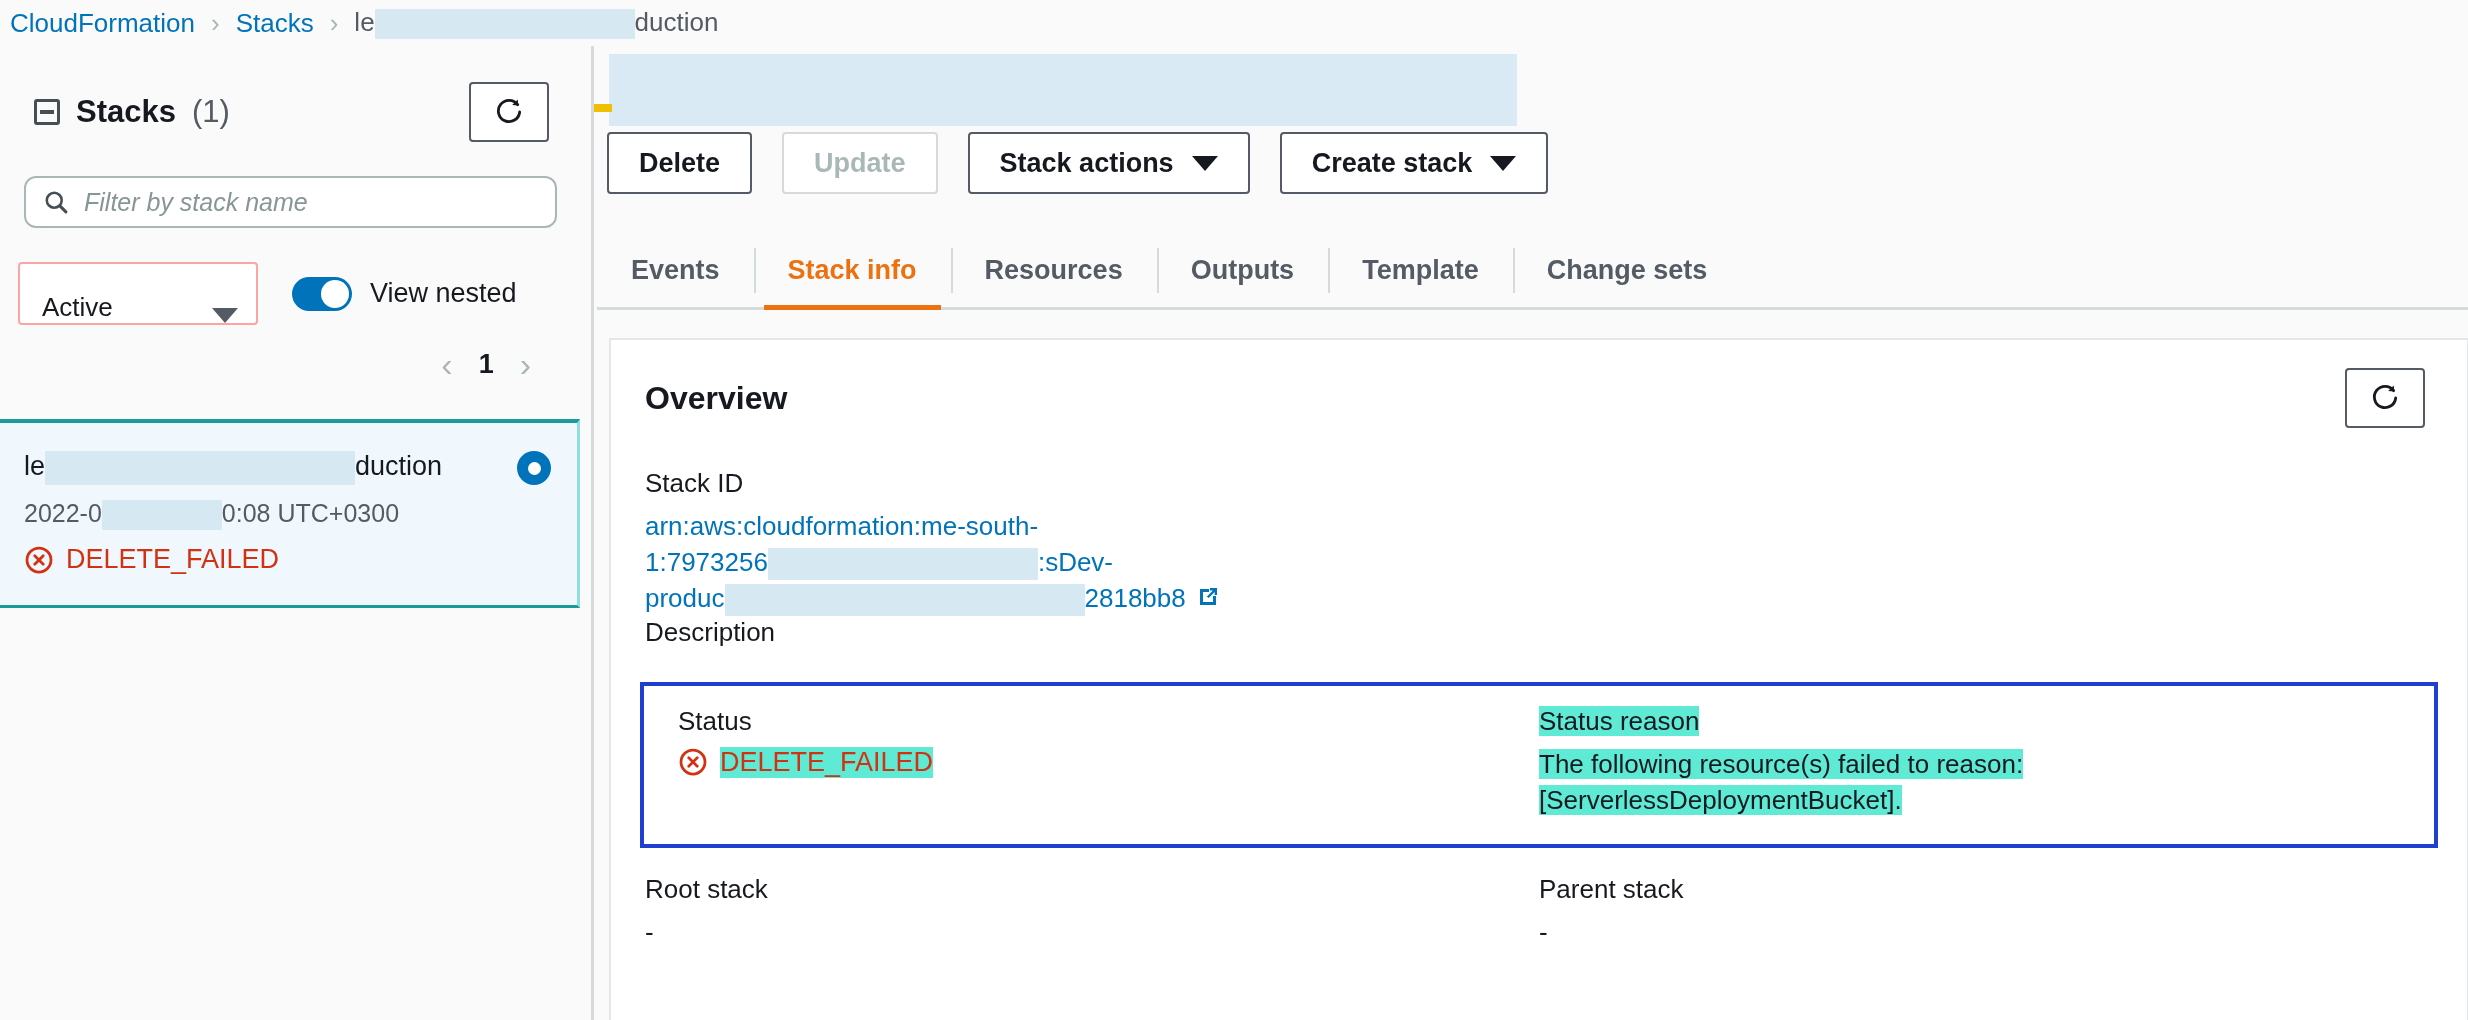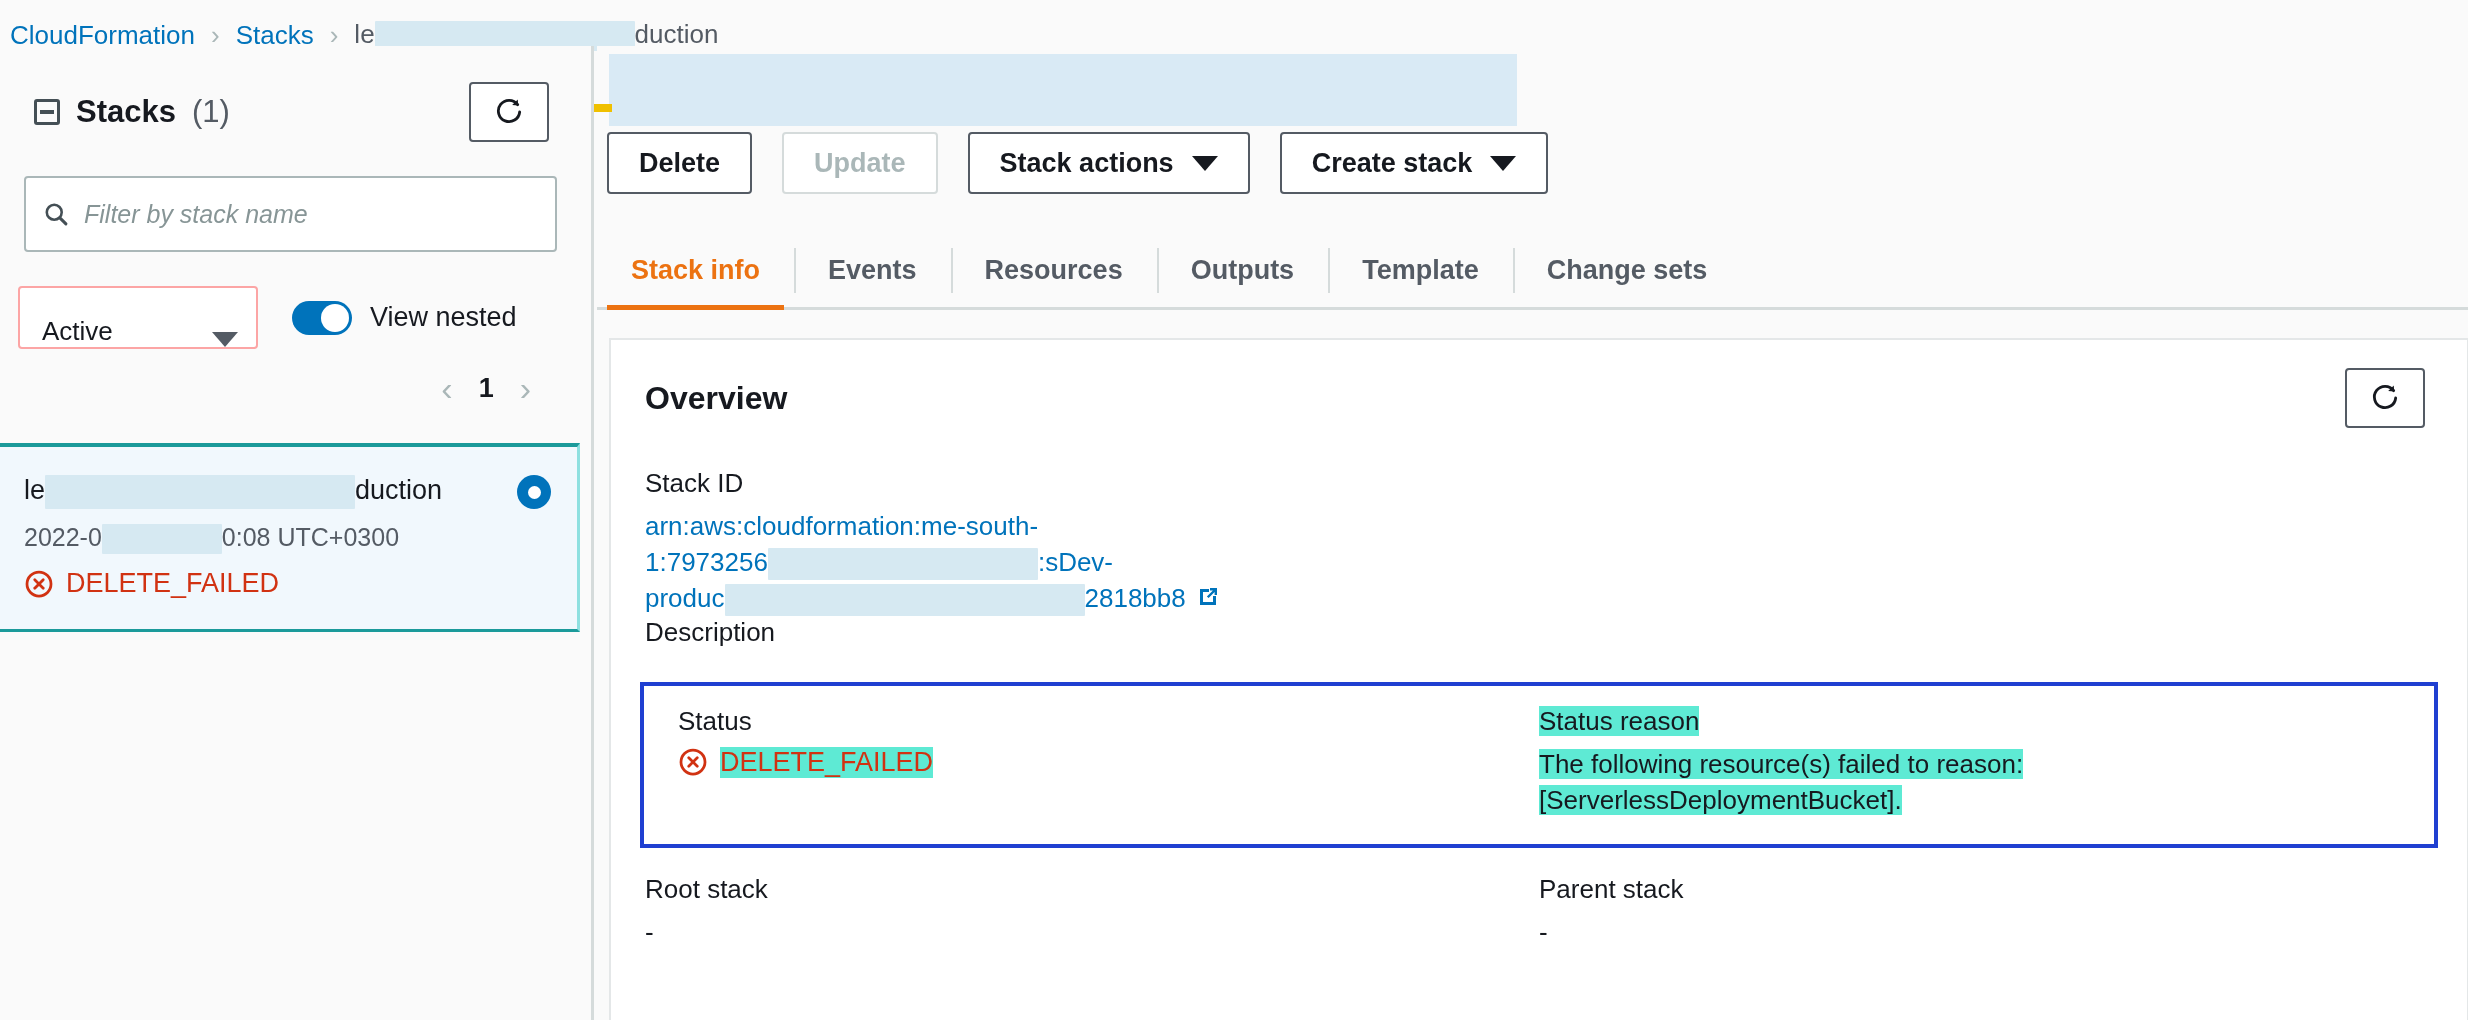--- a/index.html
+++ b/index.html
@@ -6,21 +6,21 @@
   html, body {
     width: 2468px; height: 1020px;
     background: #ffffff;
     font-family: "Liberation Sans", sans-serif;
     overflow: hidden;
   }
   .page { position: relative; width: 2468px; height: 1020px; background: #fafafa; }
 
   
   .breadcrumb {
-    position: absolute; left: 0; top: 12px; width: 2468px; height: 46px;
+    position: absolute; left: 0; top: 0; width: 2468px; height: 46px;
     display: flex; align-items: center; padding-left: 10px;
     font-size: 26px; background: #fafafa;
   }
   .bc-link { color: #0073bb; cursor: pointer; white-space: nowrap; }
   .bc-sep { color: #aab7b8; margin: 0 16px; font-size: 26px; font-weight: 300; }
   .bc-current { color: #545b64; white-space: nowrap; position: relative; }
   .redact {
     display: inline-block; background: #d6e9f2; vertical-align: middle;
     height: 30px; border-radius: 1px;
   }
@@ -47,22 +47,22 @@
   .stacks-count { font-size: 31px; color: #545b64; font-weight: normal; }
   .refresh-btn {
     width: 80px; height: 60px; background: #fff; border: 2px solid #545b64;
     border-radius: 4px; display: flex; align-items: center; justify-content: center;
     cursor: pointer;
   }
   .refresh-btn svg { width: 32px; height: 32px; }
 
   .filter-row { padding: 34px 34px 0 24px; }
   .filter-box {
-    display: flex; align-items: center; height: 76px; background: #fff;
-    border: 2px solid #aab7b8; border-radius: 4px; padding: 0 16px; gap: 14px;
+    display: flex; align-items: center; height: 52px; background: #fff;
+    border: 2px solid #aab7b8; border-radius: 12px; padding: 0 16px; gap: 14px;
   }
   .filter-box svg { width: 28px; height: 28px; flex: none; }
   .filter-box input {
     border: none; outline: none; font-size: 25px; color: #16191f;
     font-family: "Liberation Sans", sans-serif; width: 100%; background: transparent;
   }
   .filter-box input::placeholder { color: #879596; font-style: italic; }
 
   .controls-row {
     display: flex; align-items: center; padding: 34px 0 0 18px; gap: 34px;
@@ -266,25 +266,25 @@
         <span>Stack actions</span>
         <span class="caret"></span>
       </div>
       <div class="btn">
         <span>Create stack</span>
         <span class="caret"></span>
       </div>
     </div>
 
     <div class="tabs">
+      <div class="tab">
+          <span>Events</span>
+        </div>
       <div class="tab active">
           <span>Stack info</span>
-        </div>
-      <div class="tab">
-          <span>Events</span>
         </div>
       <div class="tab">
           <span>Resources</span>
         </div>
       <div class="tab">
           <span>Outputs</span>
         </div>
       <div class="tab">
           <span>Template</span>
         </div>

